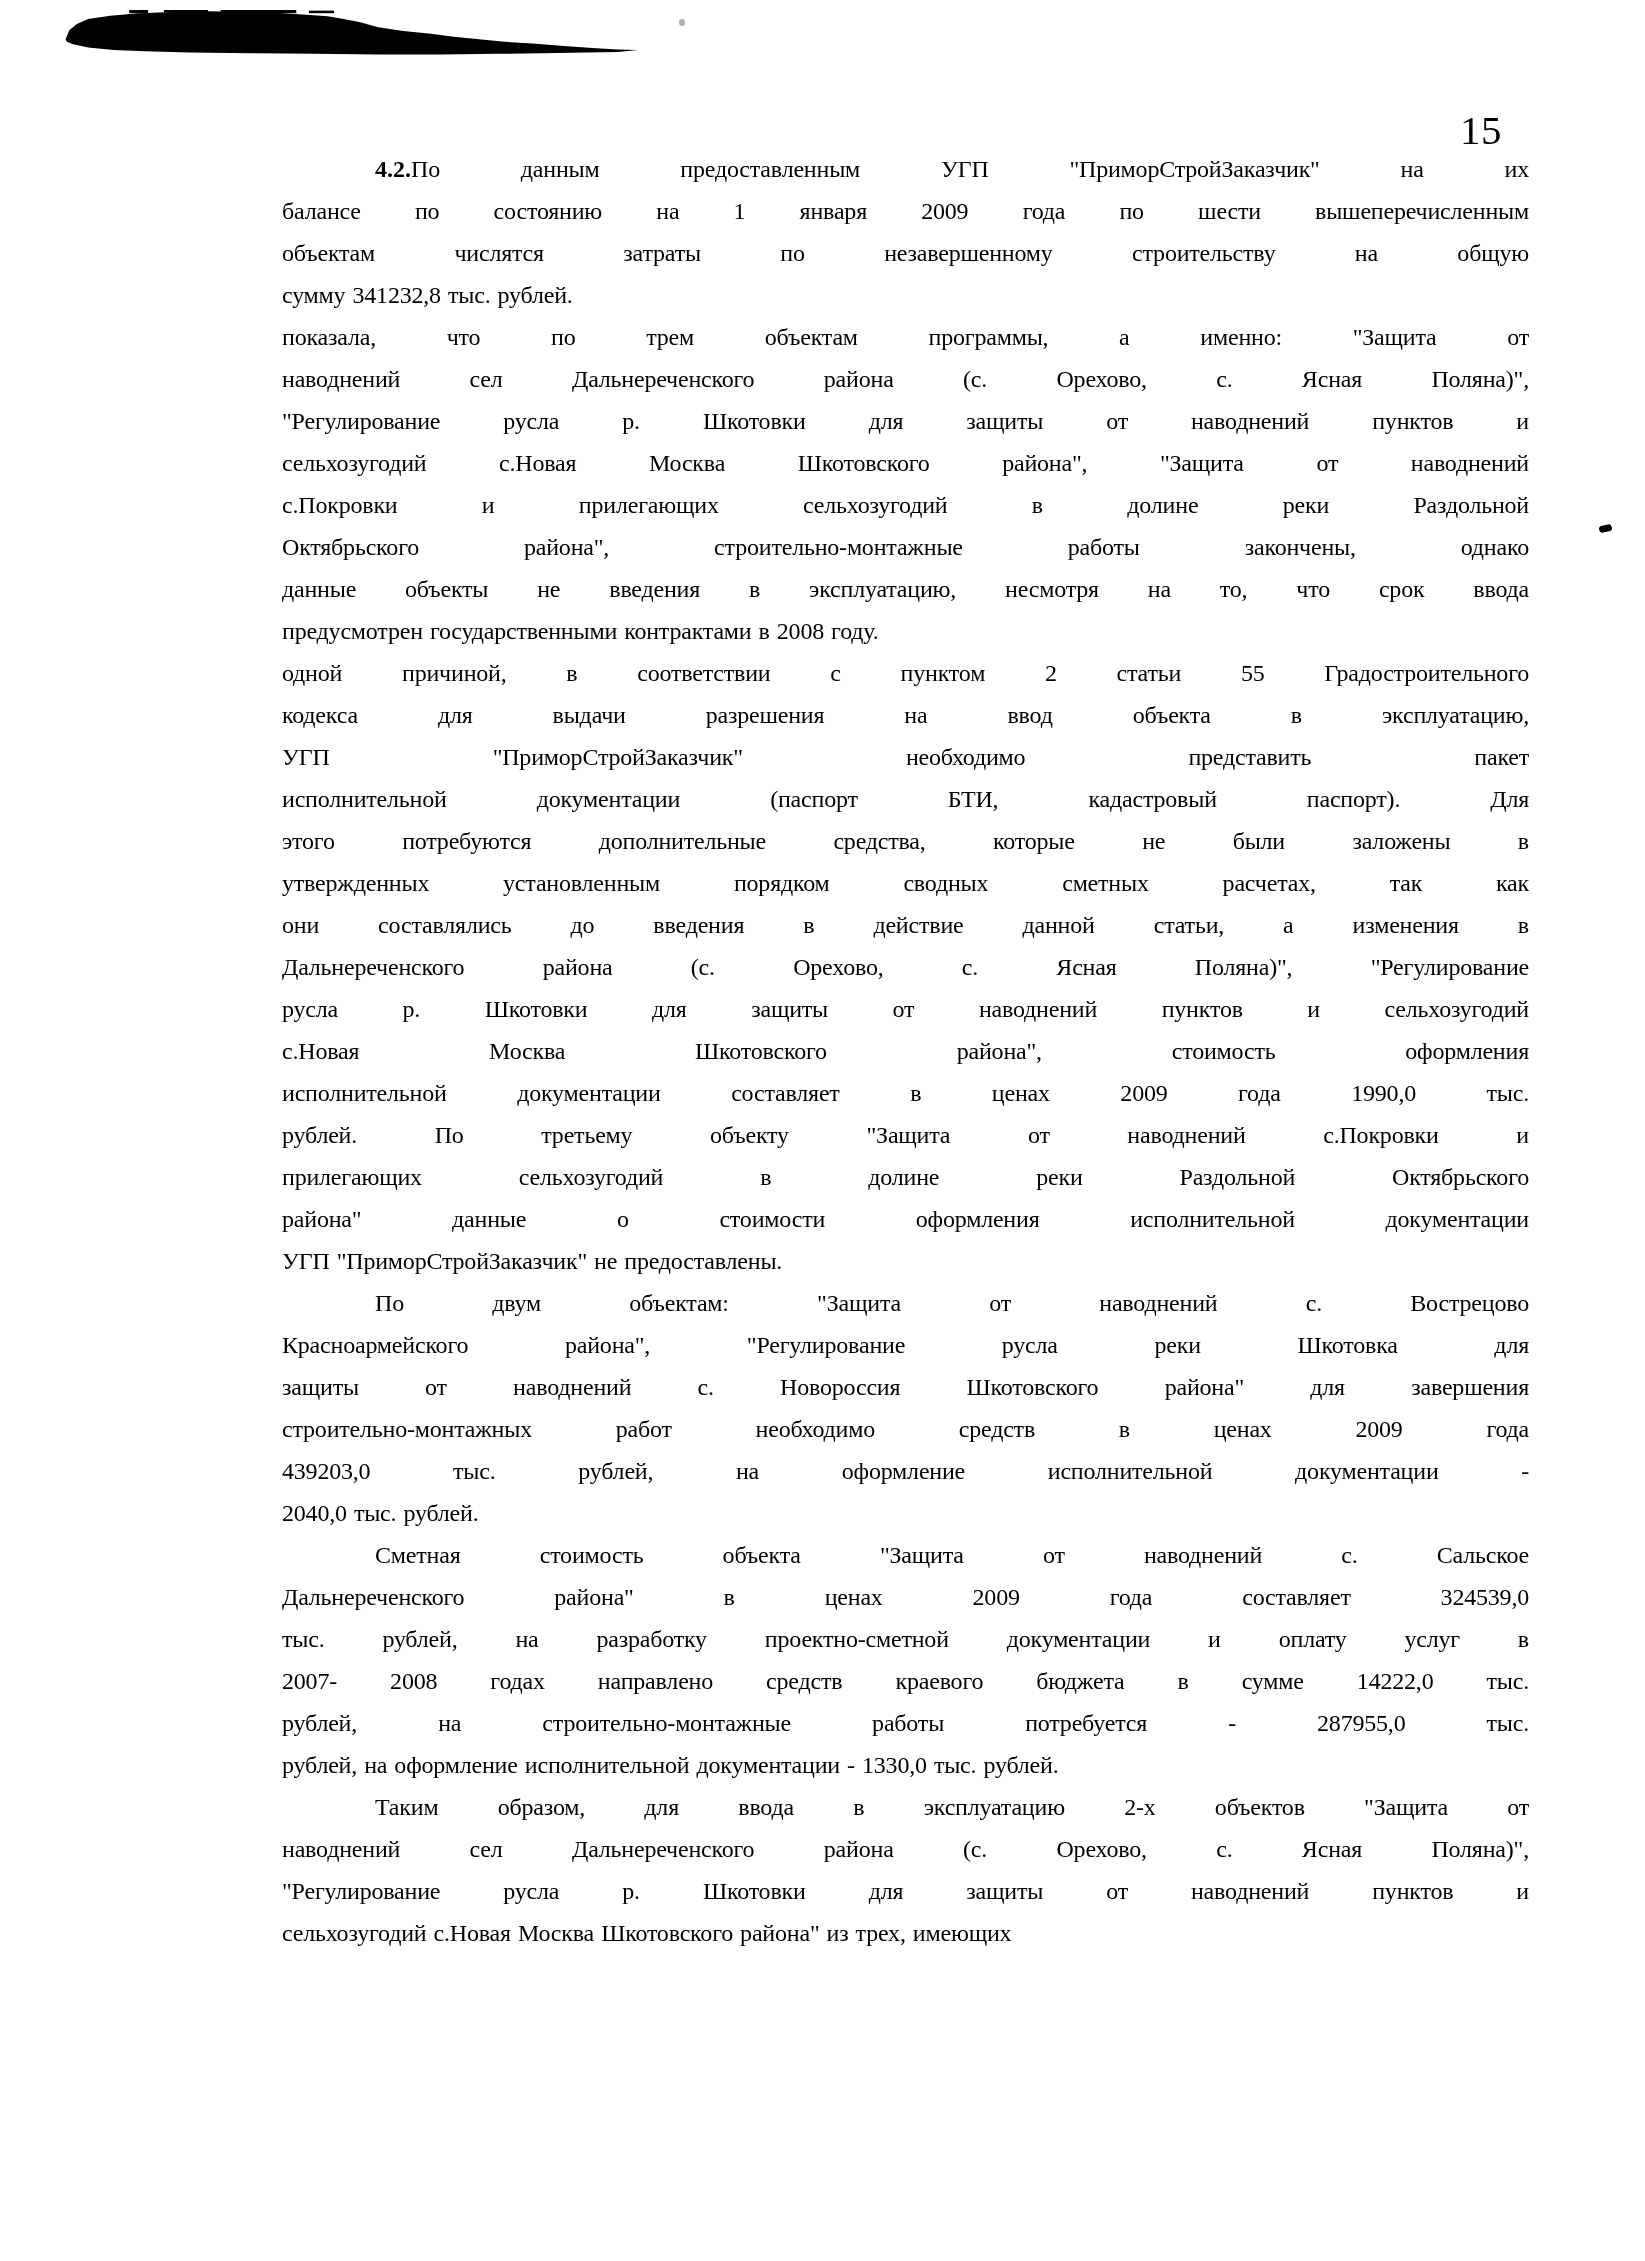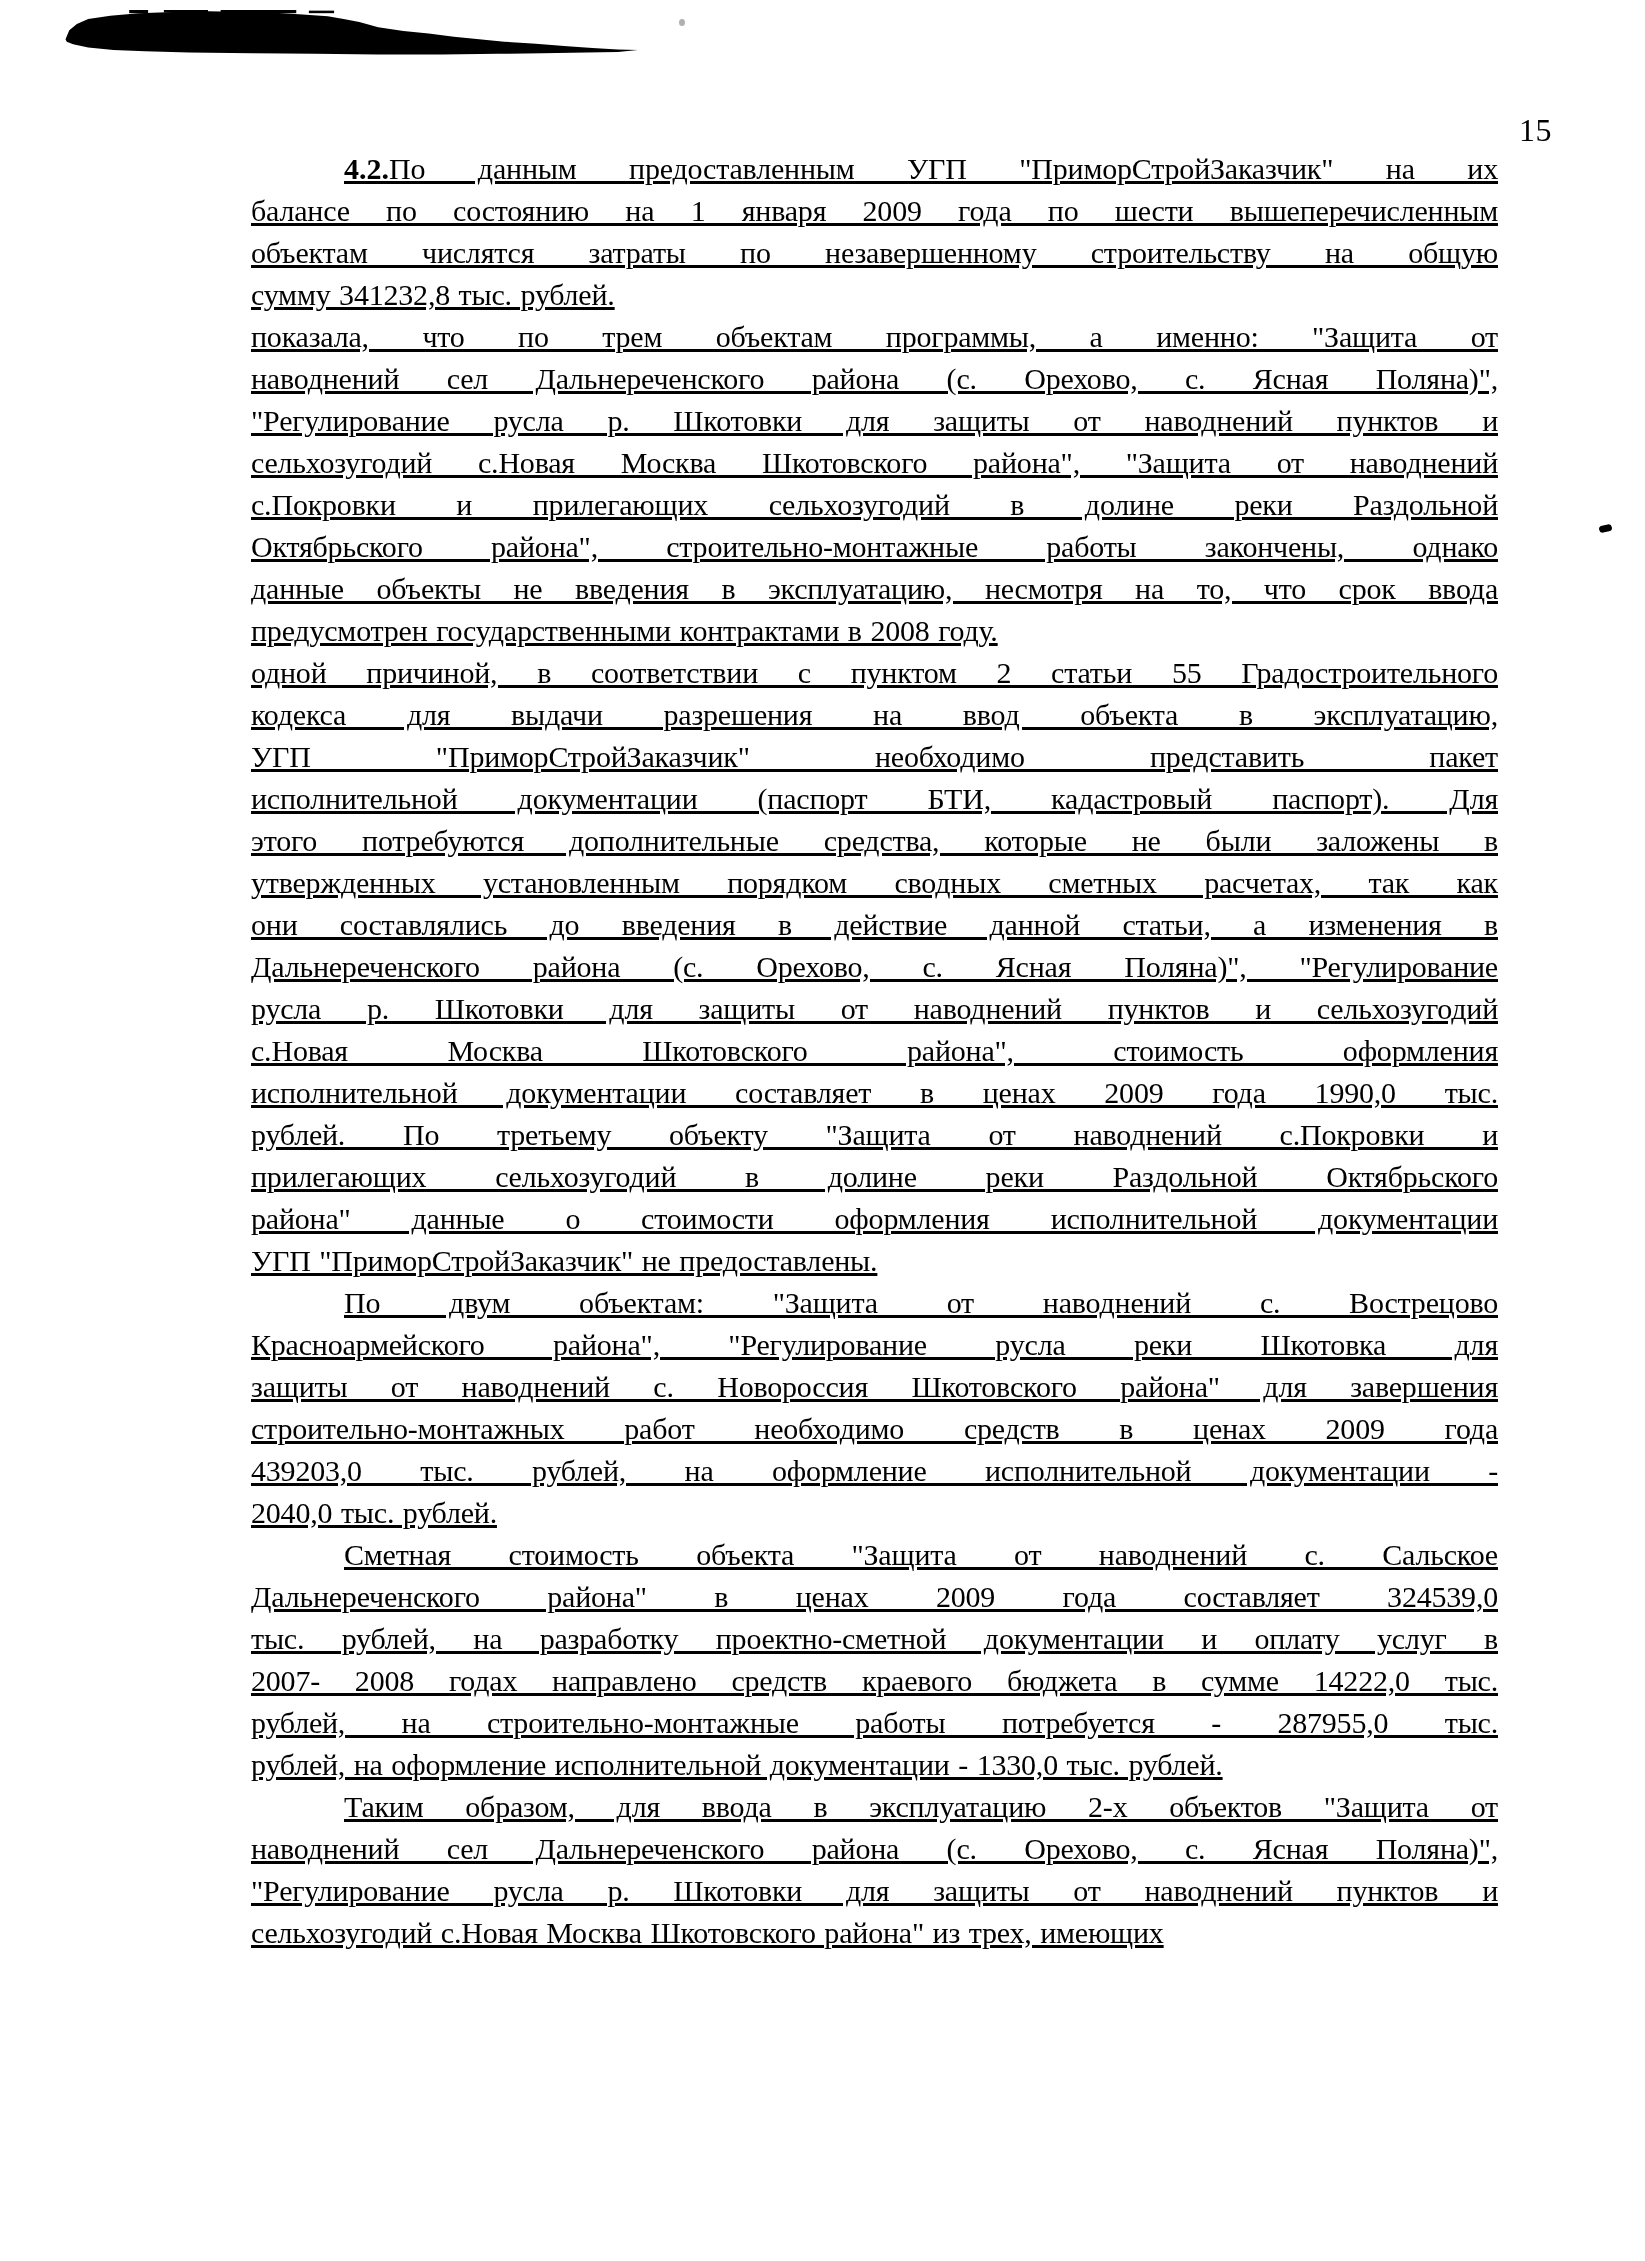--- a/index.html
+++ b/index.html
@@ -37,36 +37,35 @@
     left: 1599px;
     top: 525px;
     width: 13.2px;
     height: 7px;
     background: #000000;
     border-radius: 3.8px;
     transform: rotate(-12deg);
   }
   .pageno {
     position: absolute;
-    left: 1519px;
+    left: 1460px;
     top: 111px;
-    font-size: 32px;
+    font-size: 41px;
     line-height: 38px;
     letter-spacing: 0.6px;
   }
   .doc-text {
     position: absolute;
-    left: 251px;
+    left: 282px;
     top: 148px;
     width: 1247px;
-    font-size: 30px;
+    font-size: 24px;
     line-height: 42px;
     letter-spacing: -0.2px;
     word-spacing: 1.3px;
-    text-decoration: underline;
   }
   .line {
     height: 42px;
     text-align: justify;
     text-align-last: justify;
     white-space: normal;
   }
   .line.first {
     padding-left: 93px;
   }

